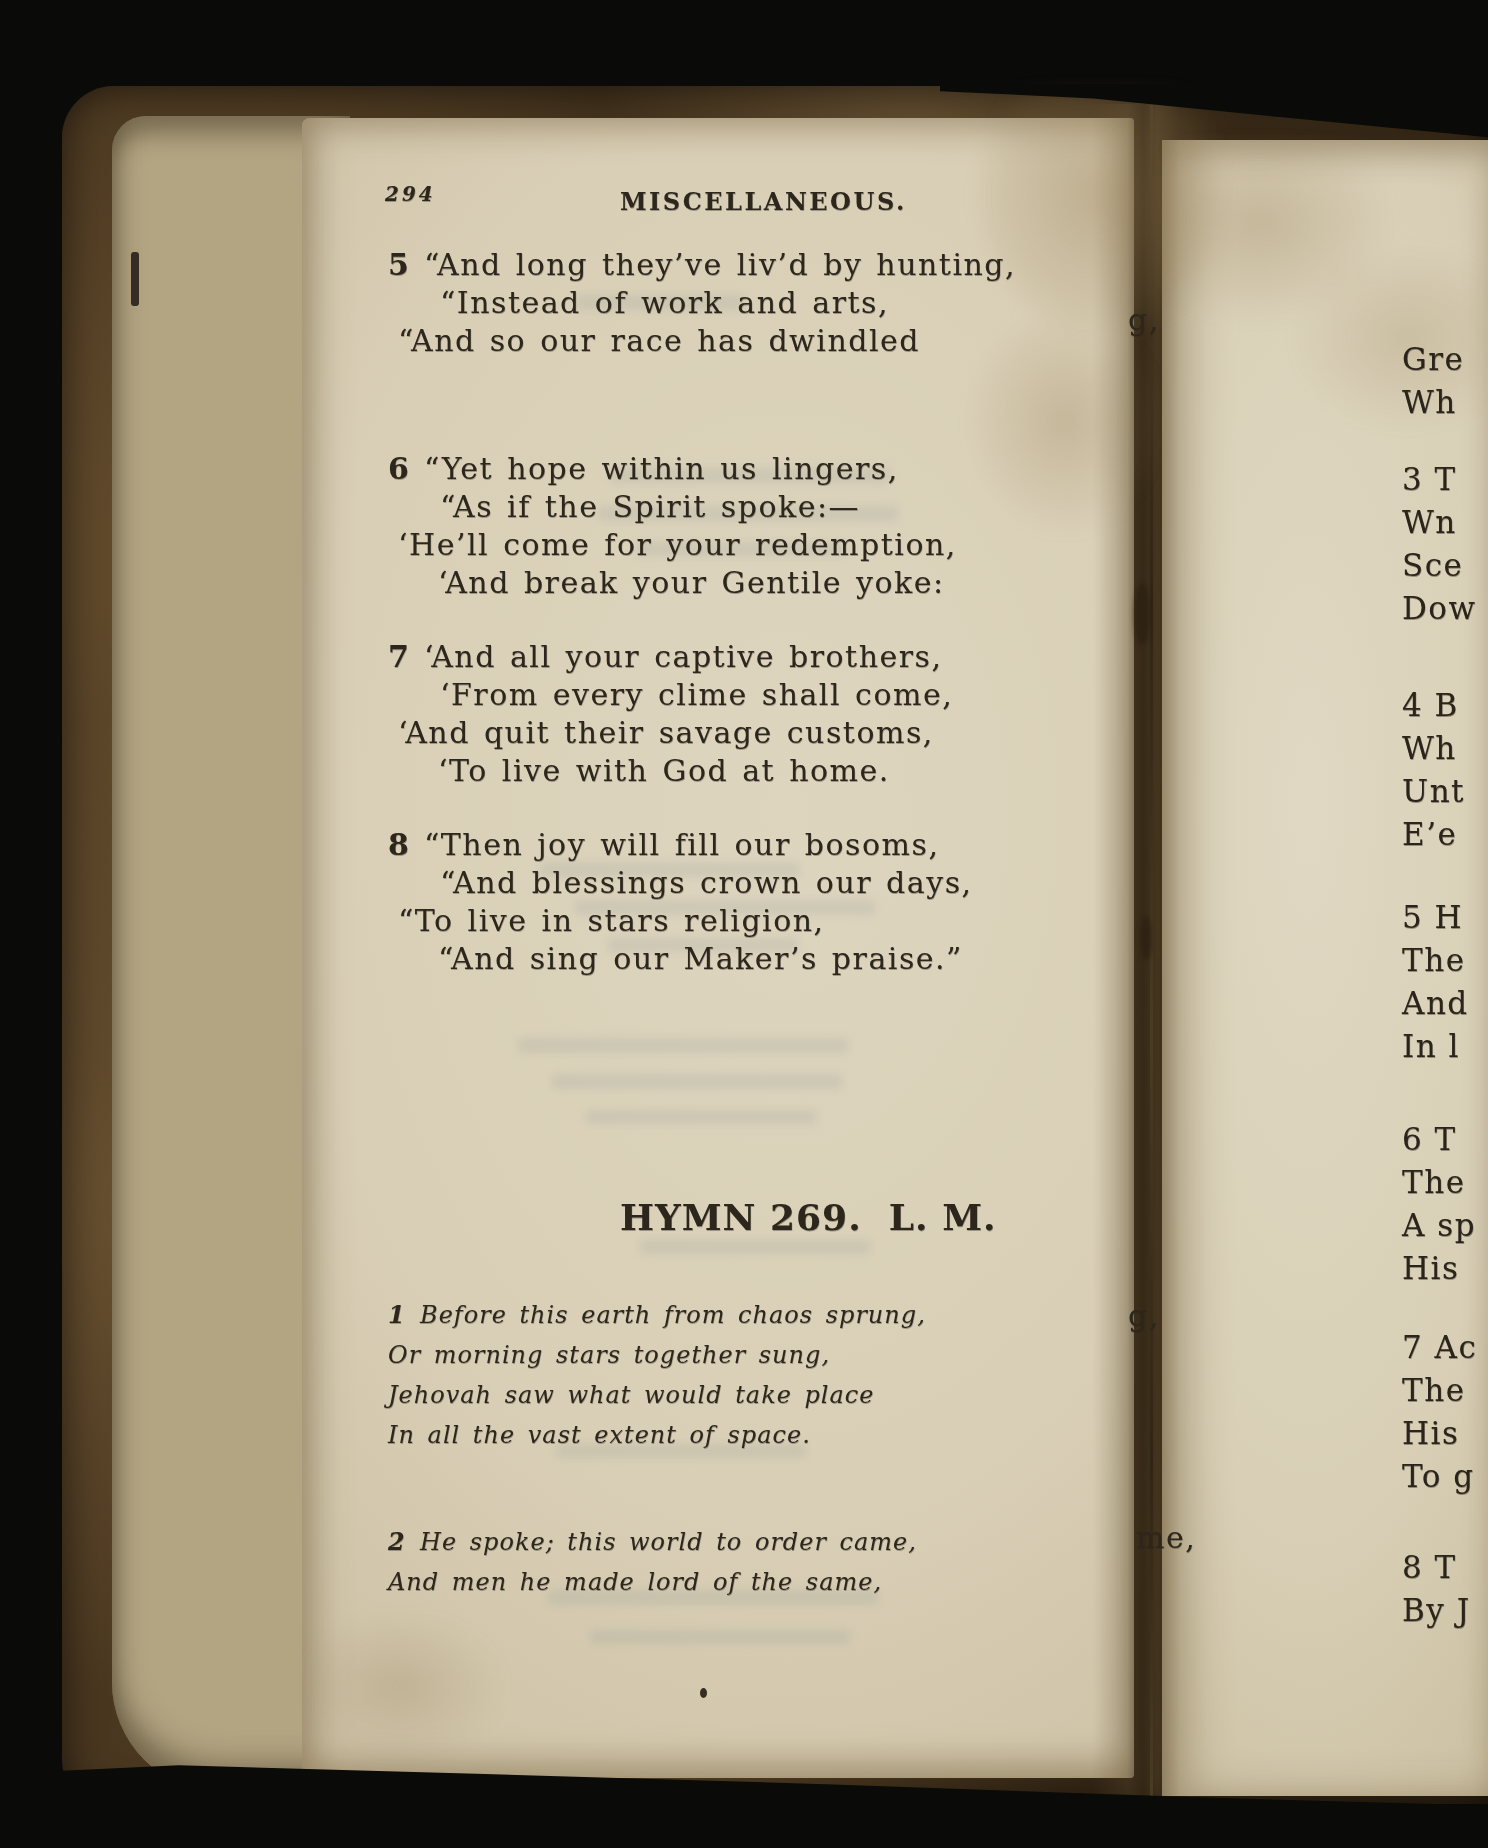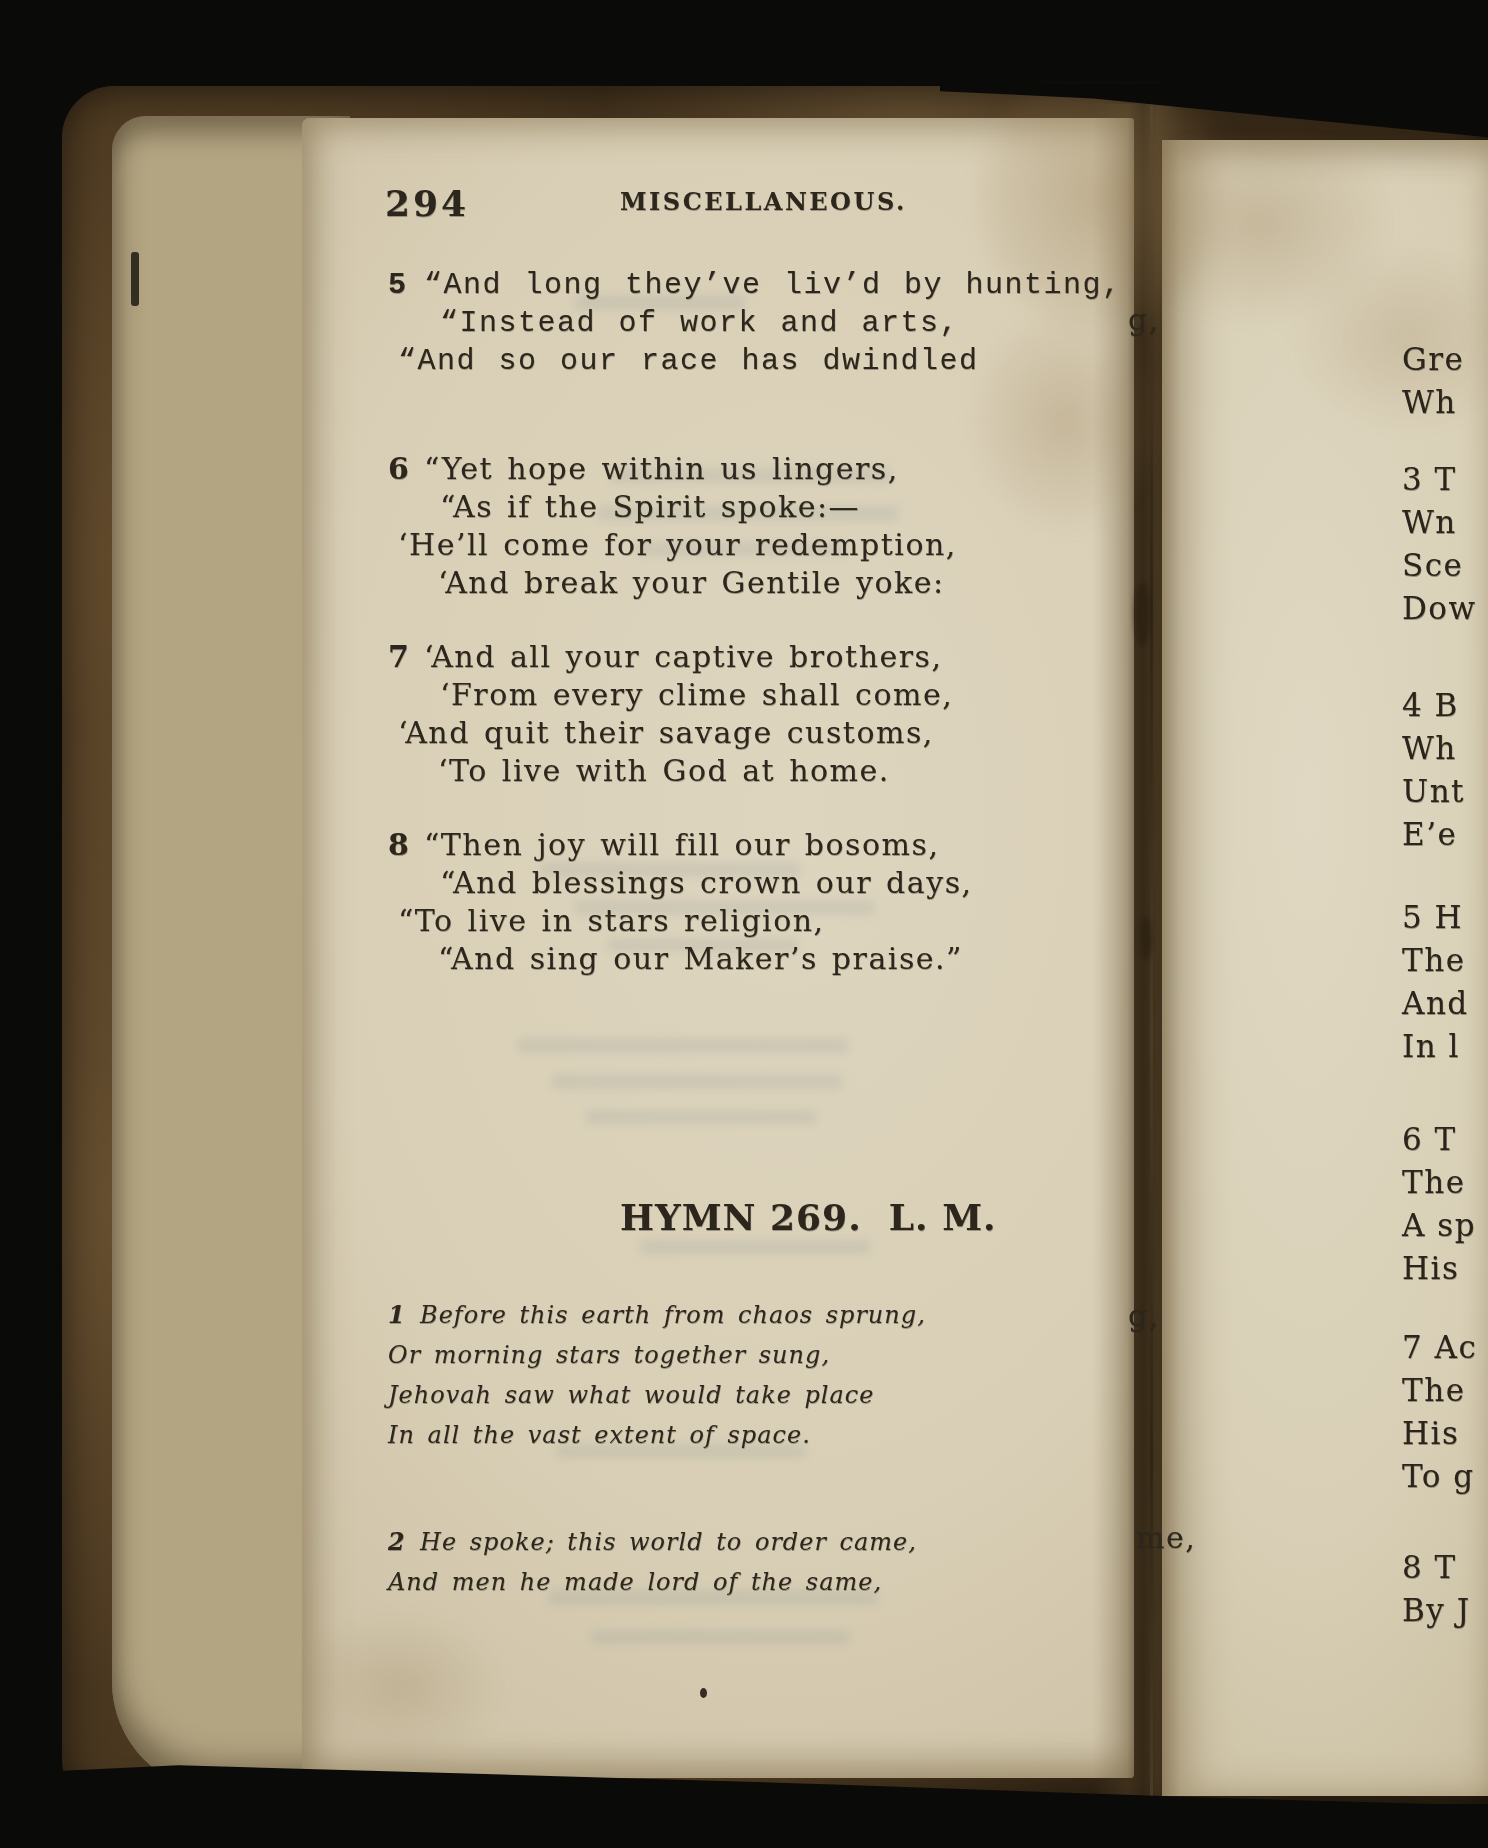--- a/index.html
+++ b/index.html
@@ -63,21 +63,21 @@
 
   
   .black-wedge-top{position:absolute;left:940px;top:84px;width:548px;height:72px;background:#0a0a08;
     clip-path:polygon(0 0,100% 0,100% 74%,62% 46%,28% 20%,0 10%);}
   .black-wedge-bottom{position:absolute;left:0;top:1742px;width:1488px;height:106px;background:#0a0a08;
     clip-path:polygon(0 30%,12% 22%,32% 30%,56% 40%,80% 52%,100% 60%,100% 100%,0 100%);}
 
   
   .print{position:absolute;color:#2c261c;white-space:pre;
     text-shadow:.5px .5px 0 rgba(44,38,28,.35);}
-  .pgnum{left:385px;top:182px;font-size:36px;font-weight:bold;letter-spacing:3px;}
+  .pgnum{left:385px;top:182px;font-size:20px;font-weight:bold;letter-spacing:3px;font-style:italic;}
   .runhead{left:620px;top:187px;font-size:24px;font-weight:bold;letter-spacing:2.5px;}
   .verse{position:absolute;left:388px;width:760px;}
   .vline{font-size:30px;line-height:38px;letter-spacing:1.5px;word-spacing:3px;
     color:#2c261c;white-space:pre;text-shadow:.5px .5px 0 rgba(44,38,28,.35);}
   .vnum{display:inline-block;width:36px;font-weight:bold;}
   .ind2{margin-left:52px;} .ind3{margin-left:10px;} .ind4{margin-left:50px;}
   .hymn-heading{left:620px;top:1196px;width:340px;text-align:center;font-size:36px;
     font-weight:bold;letter-spacing:1px;}
   .hverse{position:absolute;left:388px;width:760px;}
   .hline{font-size:24px;line-height:40px;letter-spacing:1px;word-spacing:4px;
@@ -120,21 +120,21 @@
   <div class="ghost" style="left:552px;top:1074px;width:290px;height:15px;"></div>
   <div class="ghost" style="left:586px;top:1110px;width:230px;height:14px;"></div>
   <div class="ghost" style="left:640px;top:1240px;width:230px;height:14px;"></div>
   <div class="ghost" style="left:556px;top:1444px;width:250px;height:14px;"></div>
   <div class="ghost" style="left:548px;top:1590px;width:330px;height:15px;"></div>
   <div class="ghost" style="left:590px;top:1630px;width:260px;height:14px;"></div>
 
   <div class="print pgnum">294</div>
   <div class="print runhead">MISCELLANEOUS.</div>
 
-  <div class="verse" style="top:266px;font-family:Liberation Mono, monospace;">
+  <div class="verse" style="top:246px;">
     <div class="vline"><span class="vnum">5</span><span>“And long they’ve liv’d by hunting,</span></div>
     <div class="vline ind2">“Instead of work and arts,</div>
     <div class="vline ind3">“And so our race has dwindled</div>
   </div>
 
   <div class="verse" style="top:450px;">
     <div class="vline"><span class="vnum">6</span><span>“Yet hope within us lingers,</span></div>
     <div class="vline ind2">“As if the Spirit spoke:—</div>
     <div class="vline ind3">‘He’ll come for your redemption,</div>
     <div class="vline ind4">‘And break your Gentile yoke:</div>

